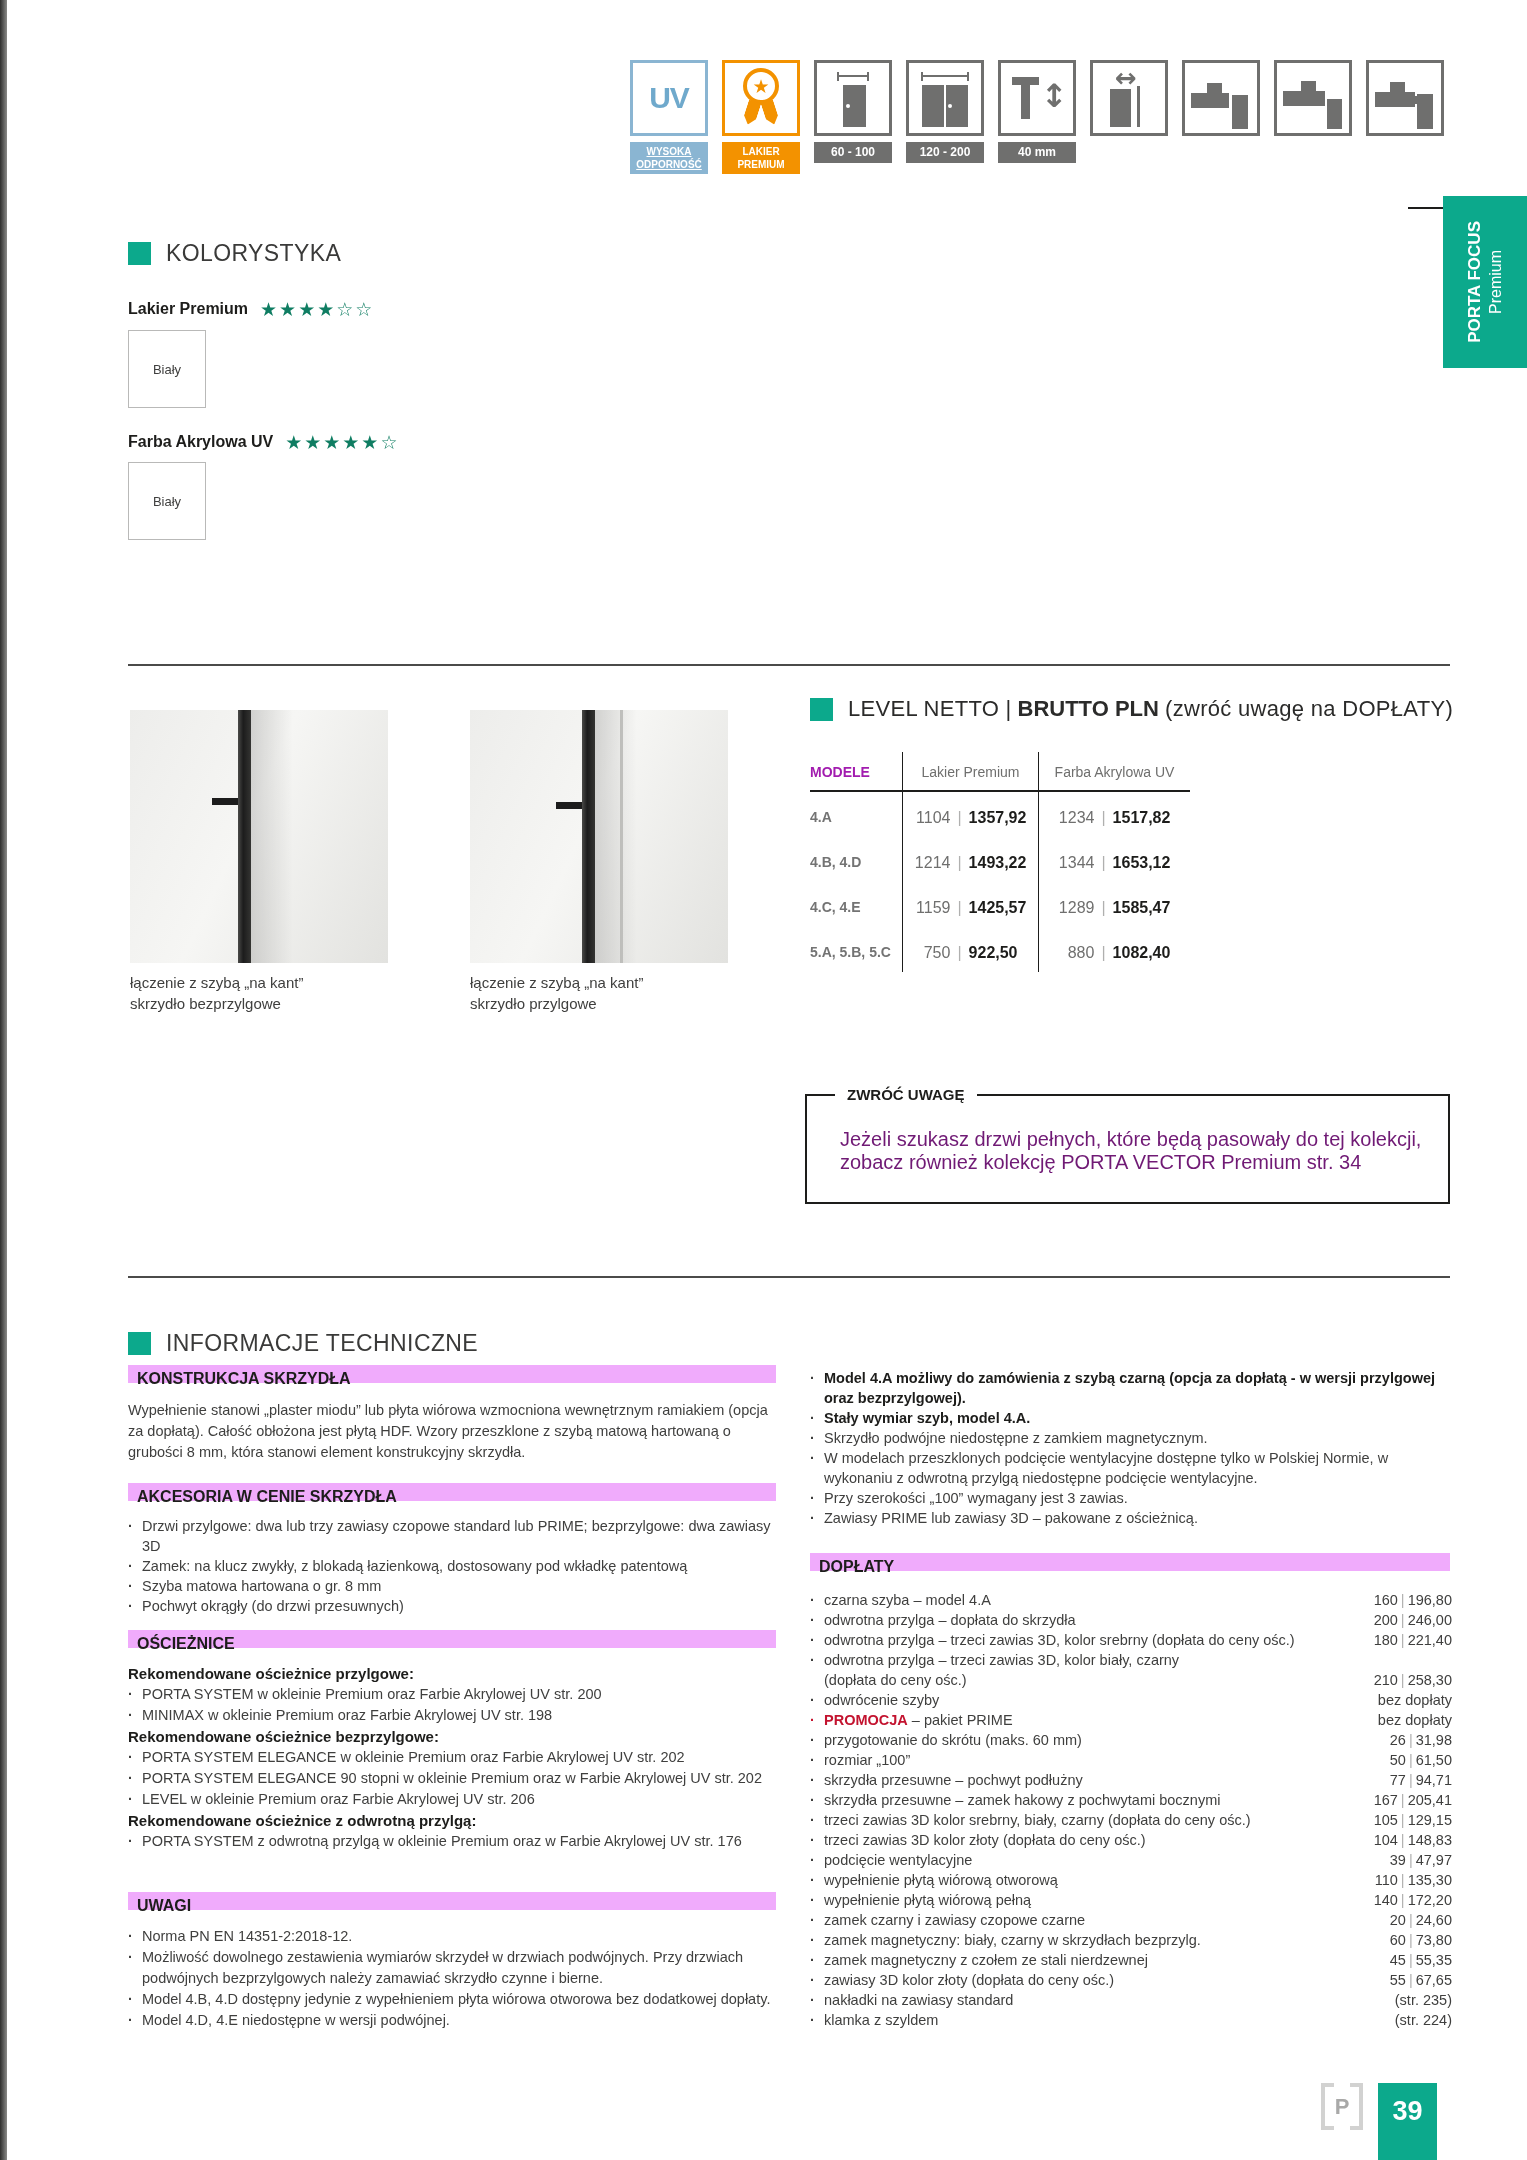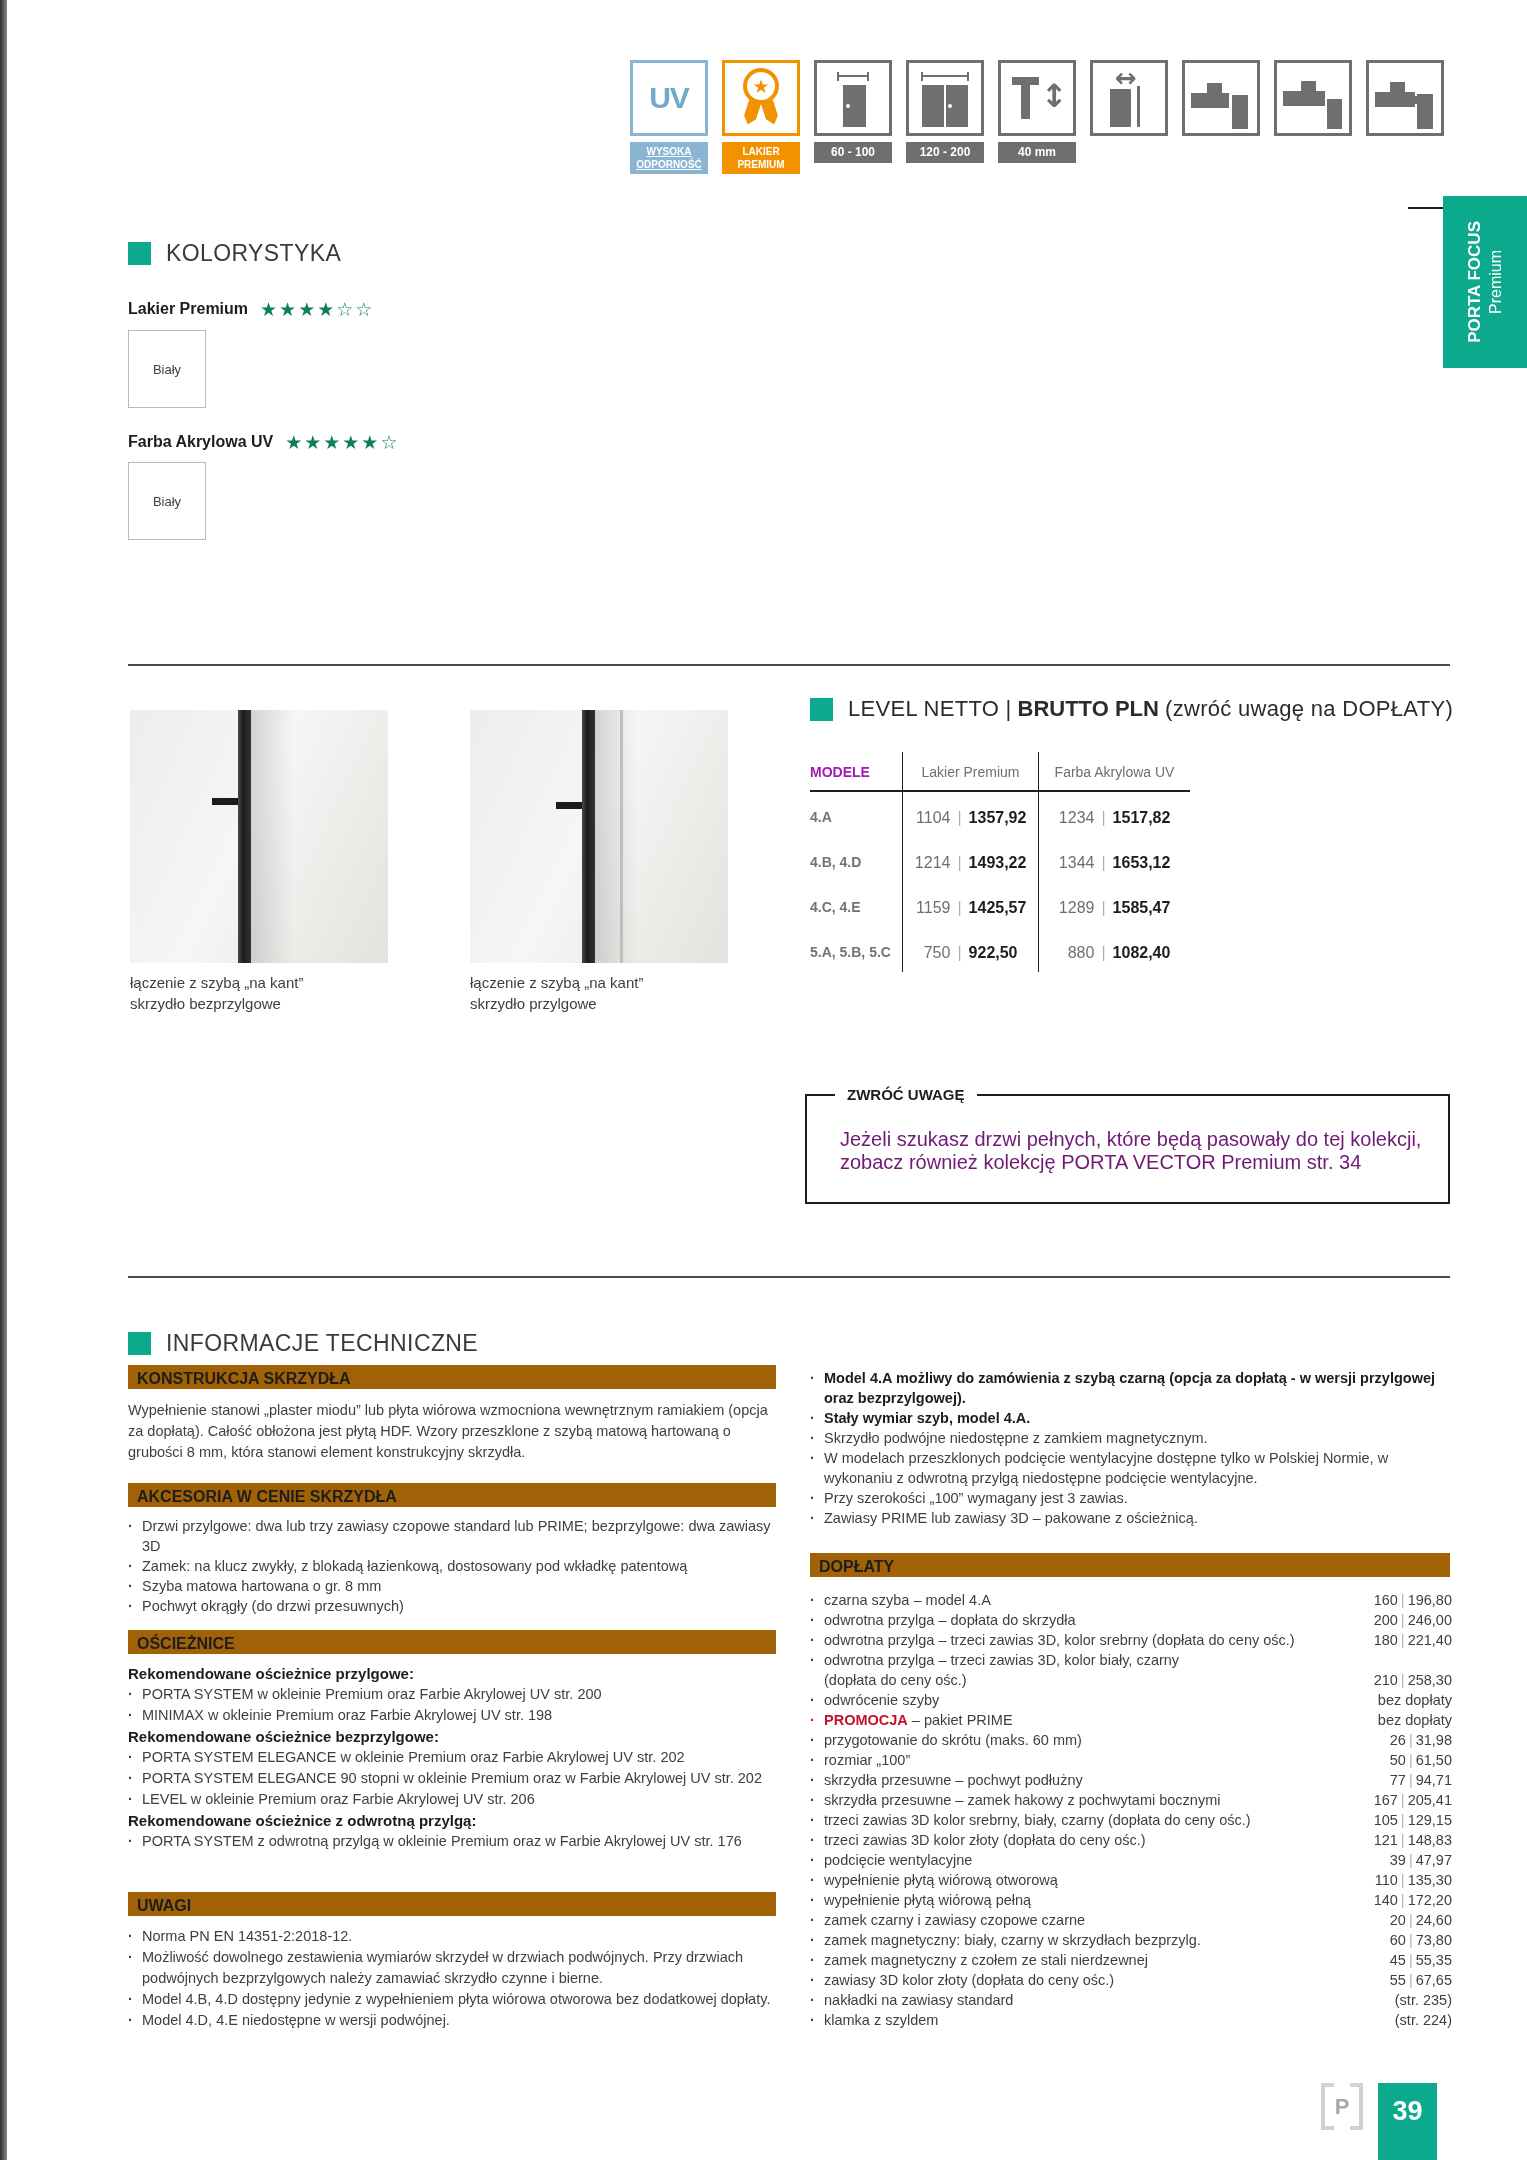--- a/index.html
+++ b/index.html
@@ -94,22 +94,22 @@
   .pipe { color:#b0b0af; font-size:16px; }
   .gross { min-width:60px; text-align:left; font-size:16px; font-weight:bold; color:#1d1d1b; }
 
   
   .zwroc { position:absolute; left:805px; top:1094px; width:645px; height:110px; border:2px solid #1d1d1b; }
   .zwroc .legend { position:absolute; top:-10px; left:28px; background:#fff; padding:0 12px;
     font-weight:bold; font-size:15px; color:#1d1d1b; }
   .zwroc .ztext { padding:32px 20px 0 33px; font-size:20px; line-height:23px; color:#701a75; }
 
   
-  .bar { position:absolute; background:#a16207; color:#1d1d1b; font-weight:bold; font-size:16px;
-    padding:4px 9px 20px; height:15px; line-height:20px; }
+  .bar { position:absolute; background:#f0abfc; color:#1d1d1b; font-weight:bold; font-size:16px;
+    padding:4px 9px 14px; height:15px; line-height:20px; }
   .para { position:absolute; font-size:14.5px; line-height:21px; color:#3f3f3e; }
   .blist { position:absolute; font-size:14.5px; line-height:20px; }
   .li { display:flex; gap:8px; }
   .li.b { font-weight:bold; color:#1d1d1b; }
   .blt { flex:none; width:6px; font-weight:bold; color:#3f3f3e; }
   .blt.red { color:var(--red); }
   .ghead { font-weight:bold; font-size:15px; color:#1d1d1b; line-height:21px; }
   .og .li { line-height:21px; }
 
   
@@ -505,21 +505,21 @@
           <span class="blt ">·</span>
           <span class="txt">trzeci zawias 3D kolor srebrny, biały, czarny (dopłata do ceny ośc.)</span>
         </div>
        <div class="dr"><span>105</span><span class="pipe2">|</span><span>129,15</span></div>
      </div>
       <div class="drow">
        <div class="dl">
           <span class="blt ">·</span>
           <span class="txt">trzeci zawias 3D kolor złoty (dopłata do ceny ośc.)</span>
         </div>
-       <div class="dr"><span>121</span><span class="pipe2">|</span><span>148,83</span></div>
+       <div class="dr"><span>104</span><span class="pipe2">|</span><span>148,83</span></div>
      </div>
       <div class="drow">
        <div class="dl">
           <span class="blt ">·</span>
           <span class="txt">podcięcie wentylacyjne</span>
         </div>
        <div class="dr"><span>39</span><span class="pipe2">|</span><span>47,97</span></div>
      </div>
       <div class="drow">
        <div class="dl">

